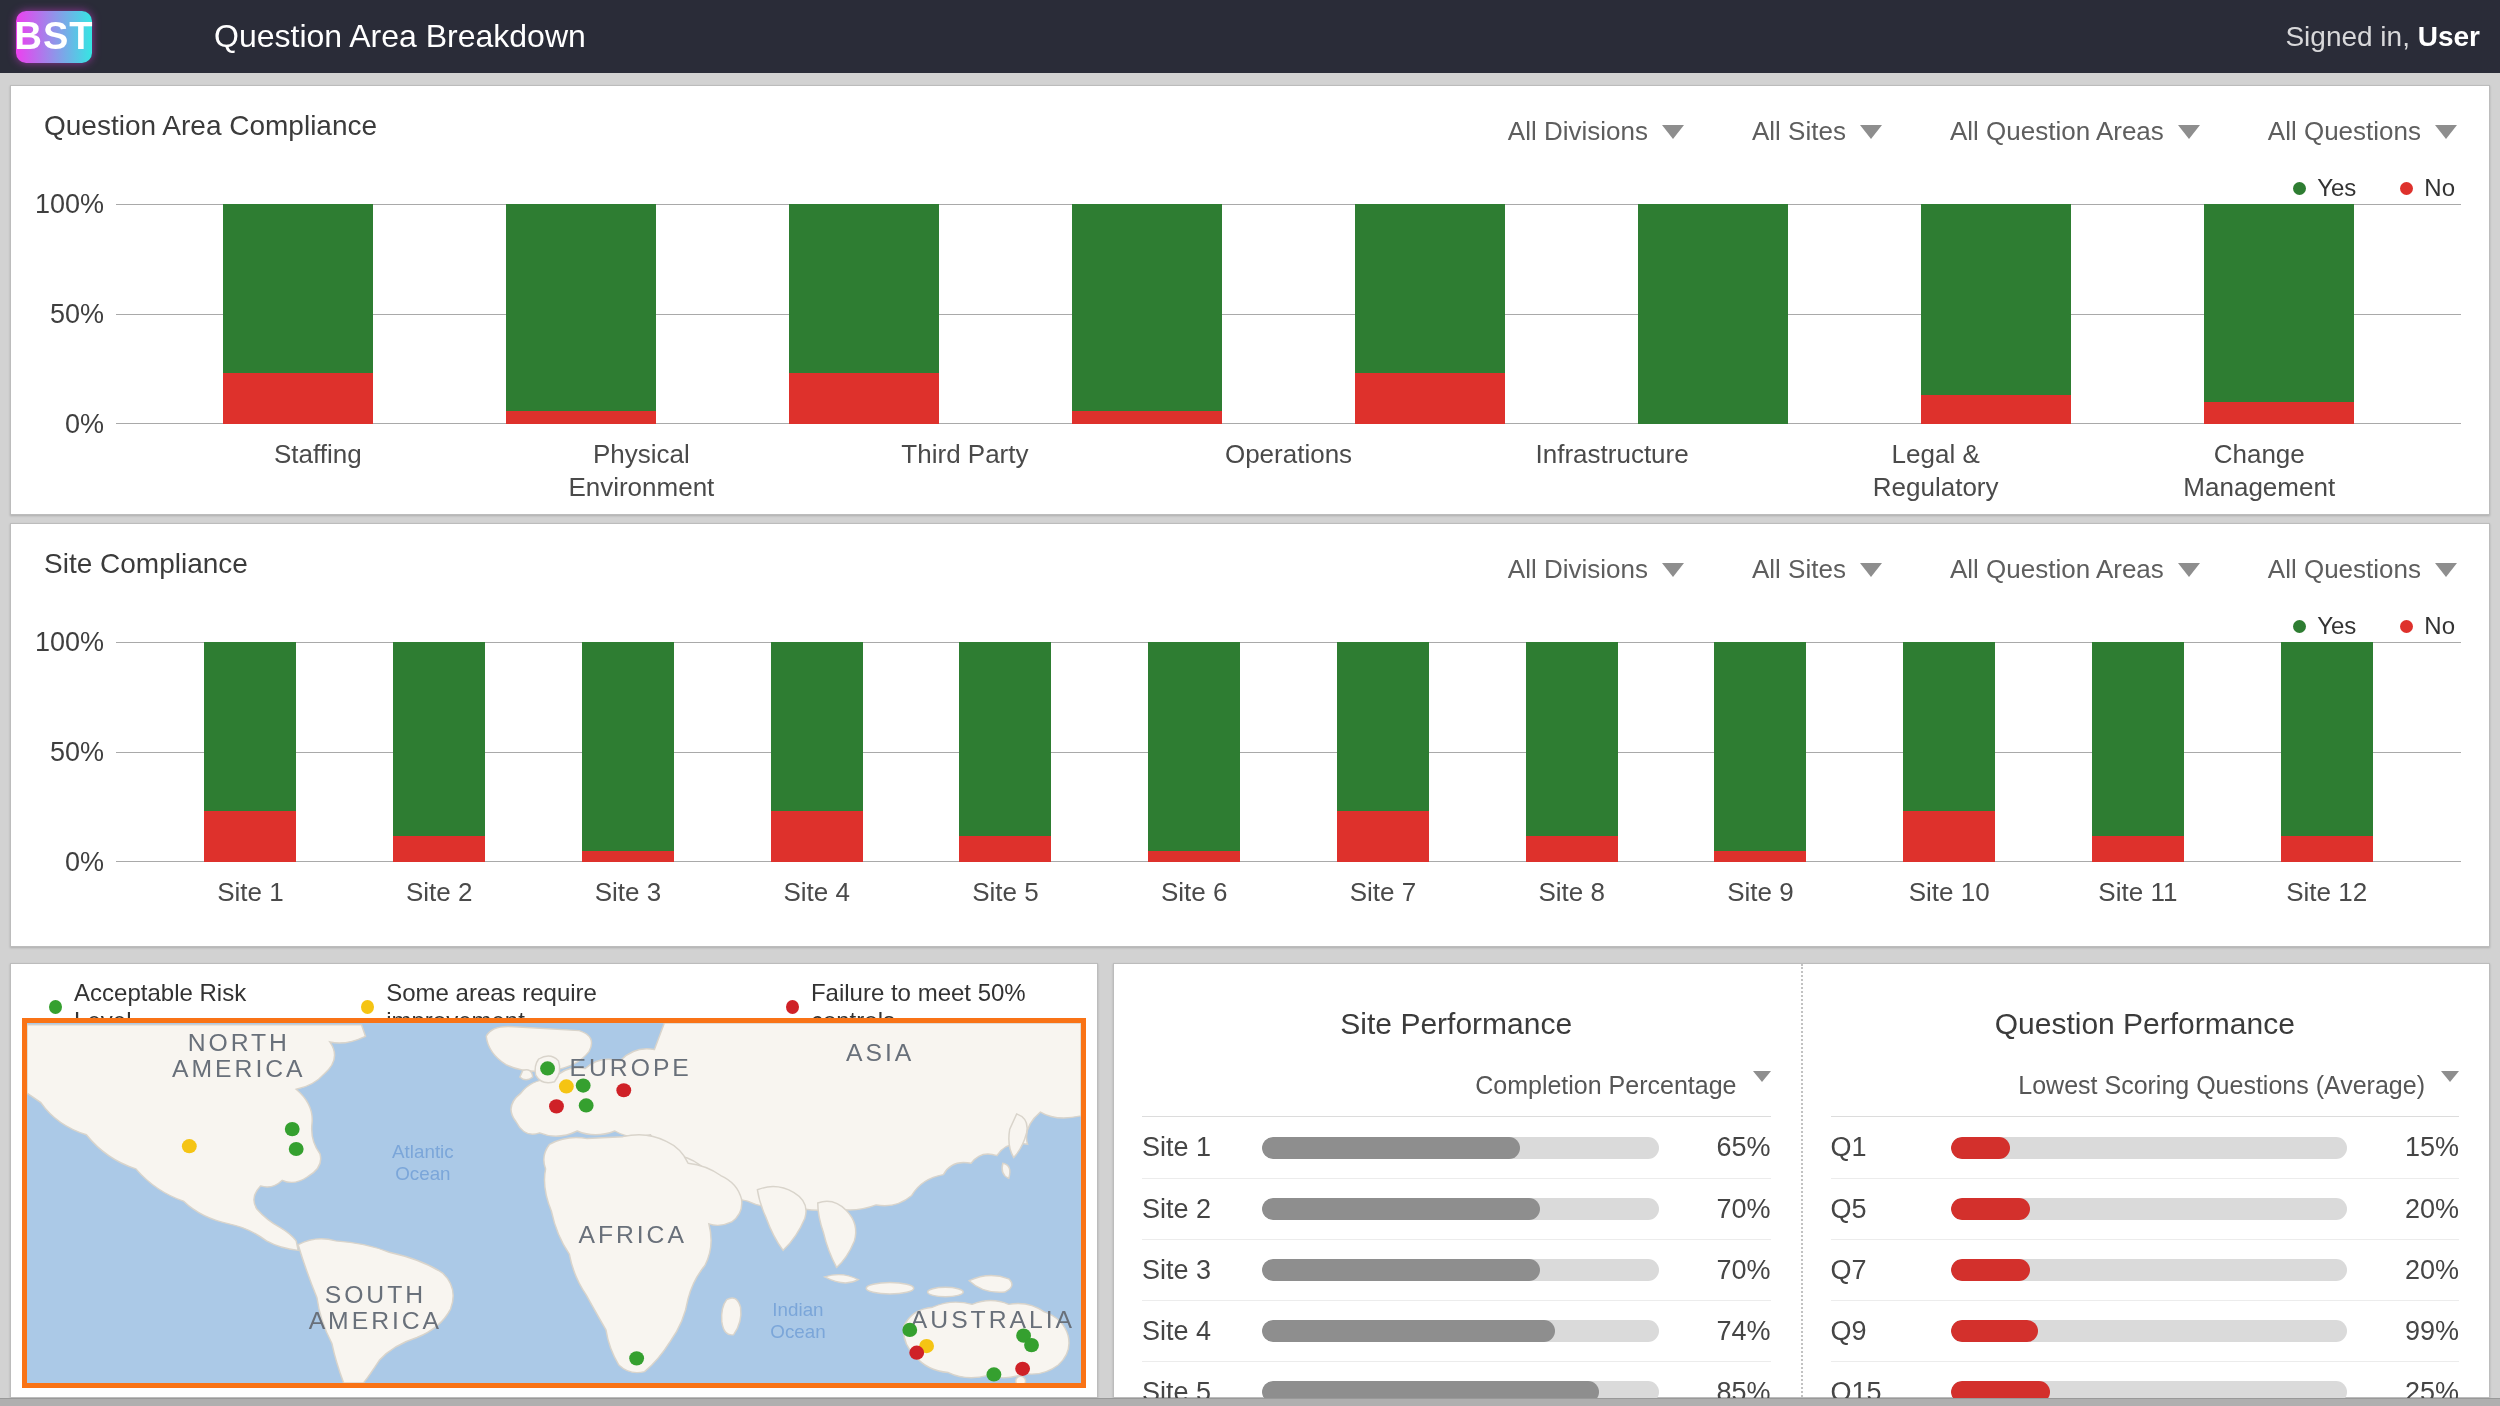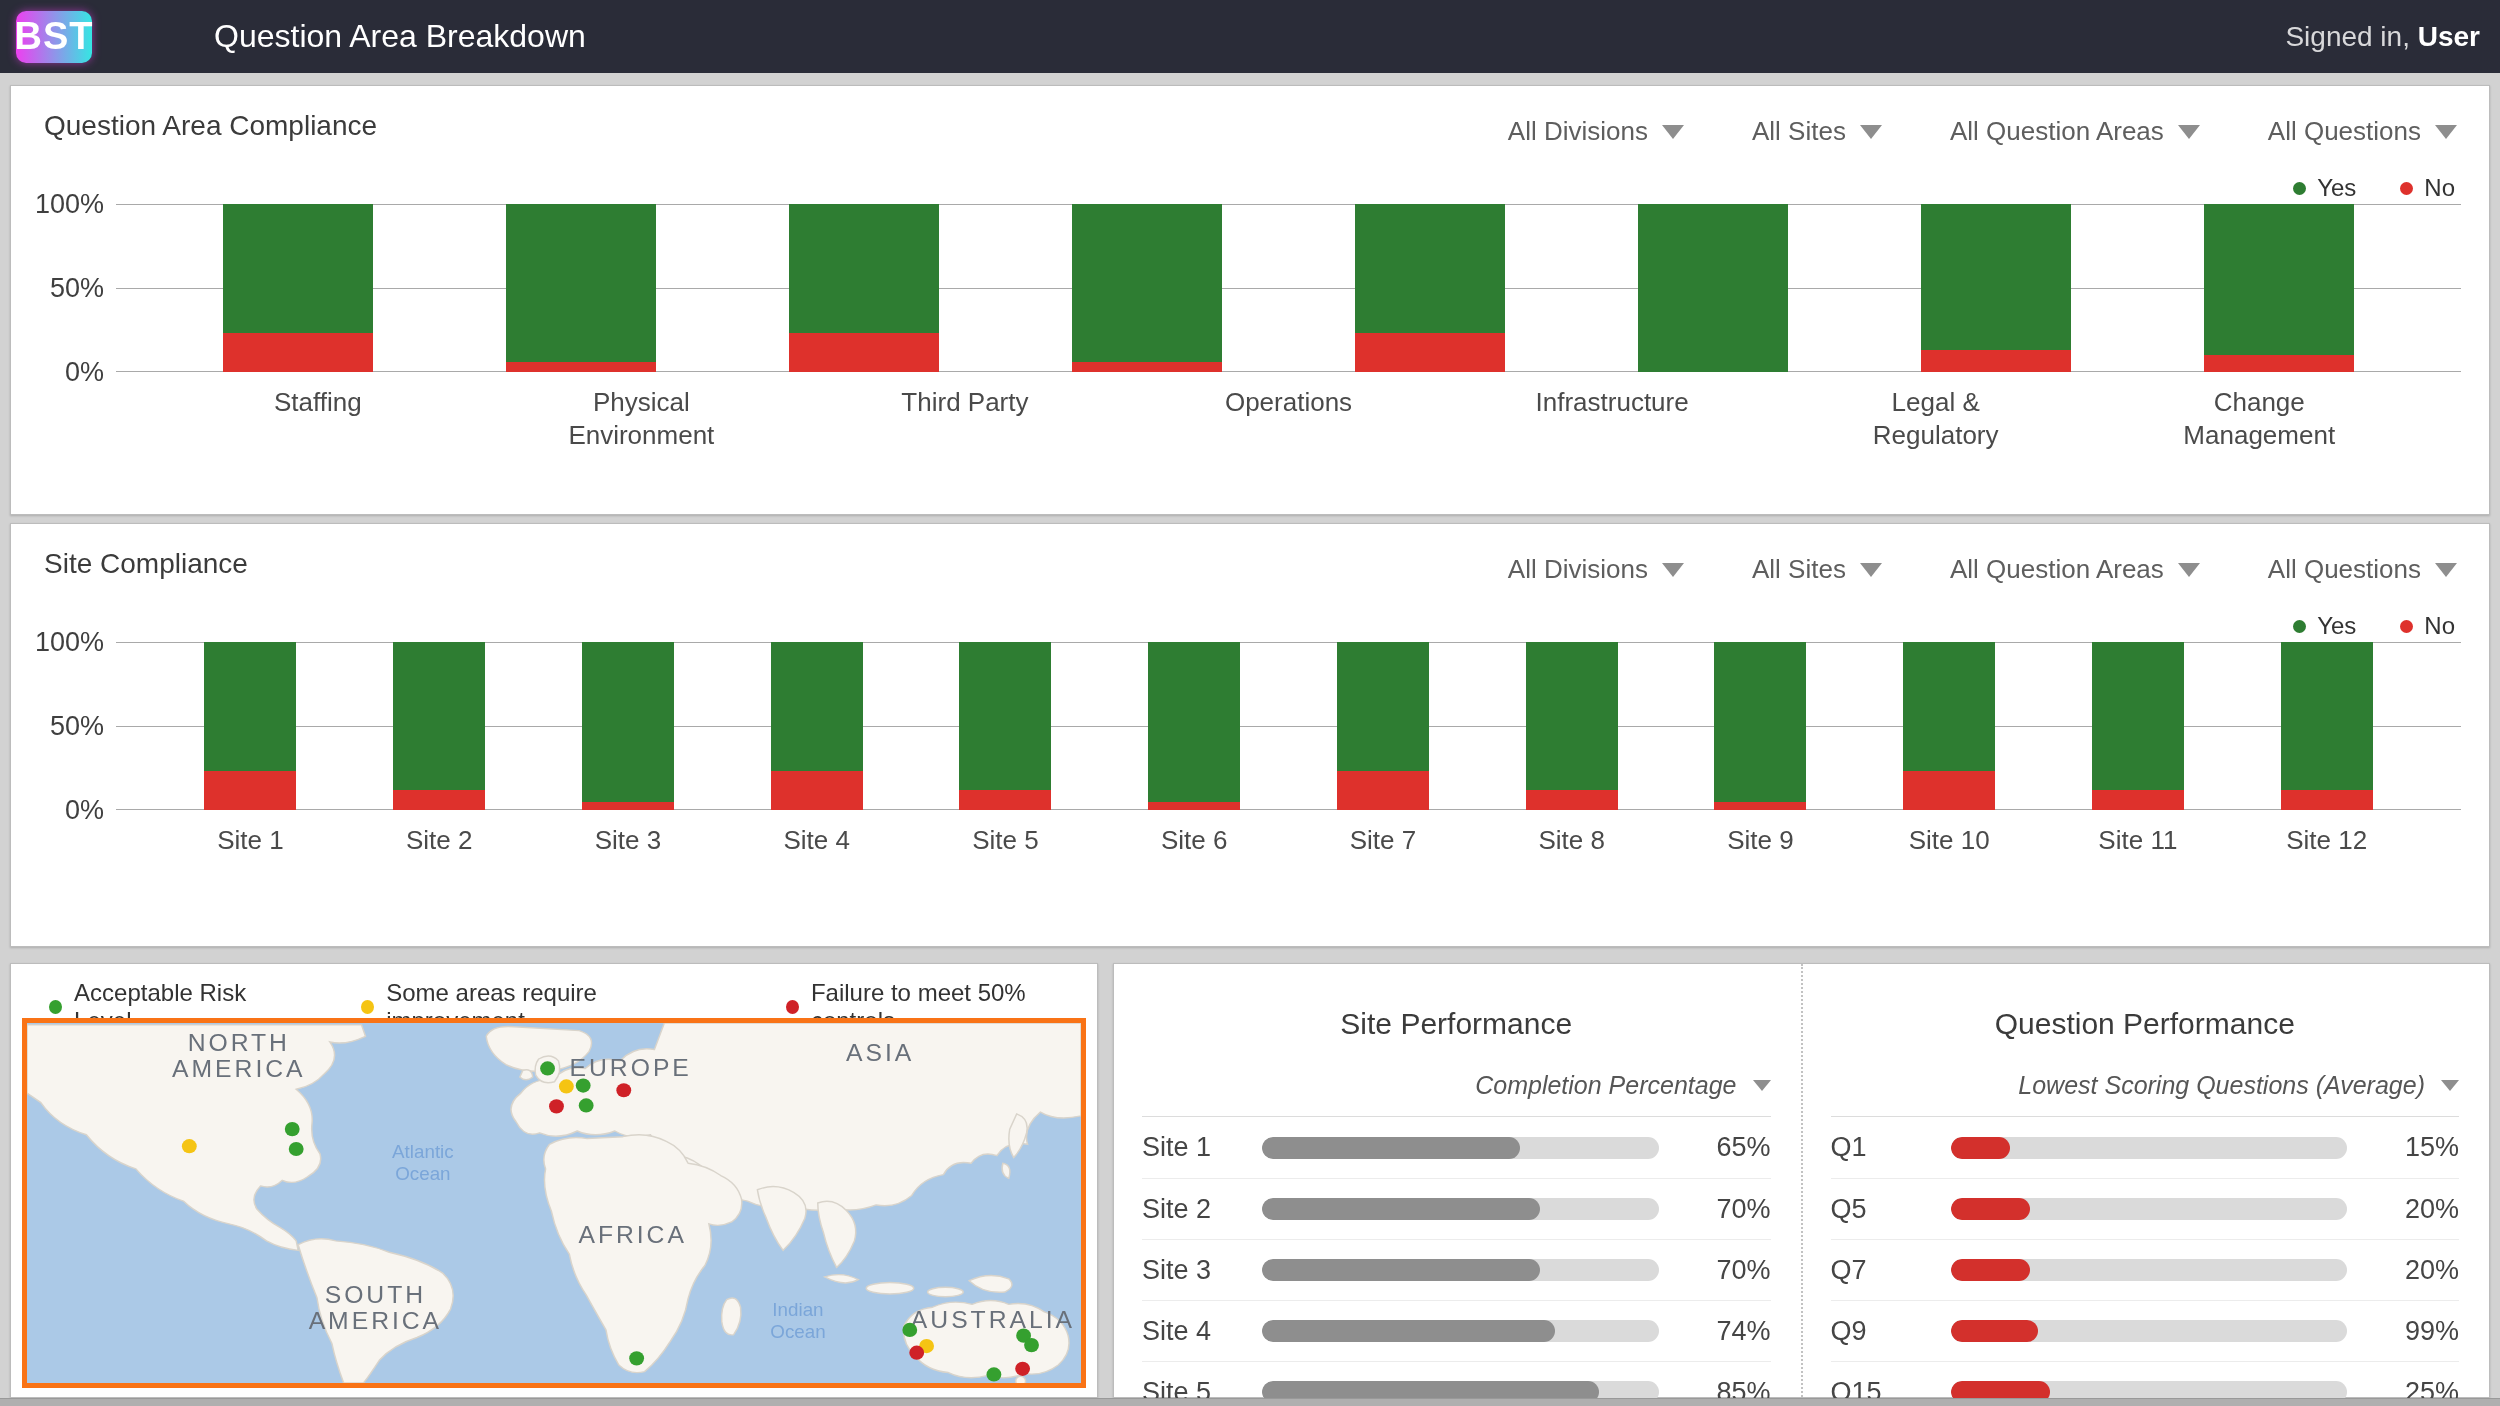--- a/index.html
+++ b/index.html
@@ -31,21 +31,21 @@
             border-top:14px solid #8e8e8e; }
   .tri-sm { width:0; height:0; border-left:9px solid transparent; border-right:9px solid transparent;
             border-top:11px solid #8e8e8e; }
 
   .chart-legend { position:absolute; top:88px; right:34px; display:flex; gap:44px; align-items:center;
                   font-size:24px; color:#333; }
   .cl-item { display:flex; align-items:center; gap:11px; }
   .dot { width:13px; height:13px; border-radius:50%; display:inline-block; }
 
   .chart-area { position:absolute; left:105px; right:28px; top:118px; }
-  .plot { position:relative; height:168px; }
+  .plot { position:relative; height:220px; }
   .grid { position:absolute; left:0; right:0; height:1px; background:#a9a9a9; }
   .g0 { top:0; } .g50 { top:50%; } .g100 { bottom:0; }
   .ytick { position:absolute; left:-116px; width:104px; text-align:right; font-size:27px; color:#3f3f3f;
            transform:translateY(-50%); }
   .yt0 { top:0; } .yt50 { top:50%; } .yt100 { top:100%; }
   .bars { position:absolute; left:0; right:0; top:0; bottom:0; display:flex; padding:0 40px; align-items:flex-end; }
   .bar-group { flex:1; display:flex; justify-content:center; height:100%; align-items:flex-end; }
   .bar { height:100%; display:flex; flex-direction:column; justify-content:flex-end; }
   .seg-yes { flex:1; }
   .cat-labels { display:flex; padding:0 40px; margin-top:14px; }
@@ -61,22 +61,22 @@
   .map-box { position:absolute; left:11px; right:11px; top:54px; bottom:9px; border:5px solid #f97316; }
   .map-box svg { width:100%; height:100%; display:block; }
   .region-label { fill:#69707a; font-size:25px; letter-spacing:3px; text-anchor:middle;
                   font-family:"Liberation Sans",sans-serif; }
   .ocean-label { fill:#7ba6d9; font-size:19px; text-anchor:middle; font-family:"Liberation Sans",sans-serif; }
 
   .perf-panel { flex:1; display:flex; }
   .perf-half { flex:1; padding:27px 30px 0 28px; }
   .perf-half.divided { border-left:2px dotted #c2c2c2; }
   .perf-title { text-align:center; font-size:30px; color:#3b3b3b; margin-top:16px; }
-  .perf-sub { display:flex; justify-content:flex-end; align-items:center; gap:16px; font-size:25px;
-              color:#565656; margin-top:30px; padding-bottom:16px; border-bottom:1px solid #dcdcdc; cursor:pointer;font-style:italic; }
+  .perf-sub { display:flex; justify-content:flex-end; gap:16px; font-size:25px;
+              color:#565656; margin-top:30px; padding-bottom:16px; border-bottom:1px solid #dcdcdc; cursor:pointer; }
   .perf-row { display:flex; align-items:center; height:61px; }
   .perf-row + .perf-row { border-top:1px solid #ececec; }
   .perf-label { width:108px; font-size:27px; color:#454545; }
   .perf-track { flex:1; height:22px; border-radius:11px; background:#dadada; margin:0 24px 0 12px; overflow:hidden; }
   .perf-fill { height:100%; border-radius:11px; }
   .perf-value { width:88px; text-align:right; font-size:27px; color:#454545; }
 
   .bottom-strip { position:fixed; left:0; bottom:0; width:100%; height:8px; background:#afafaf;
                   border-top:1px solid #999; }
 </style>

